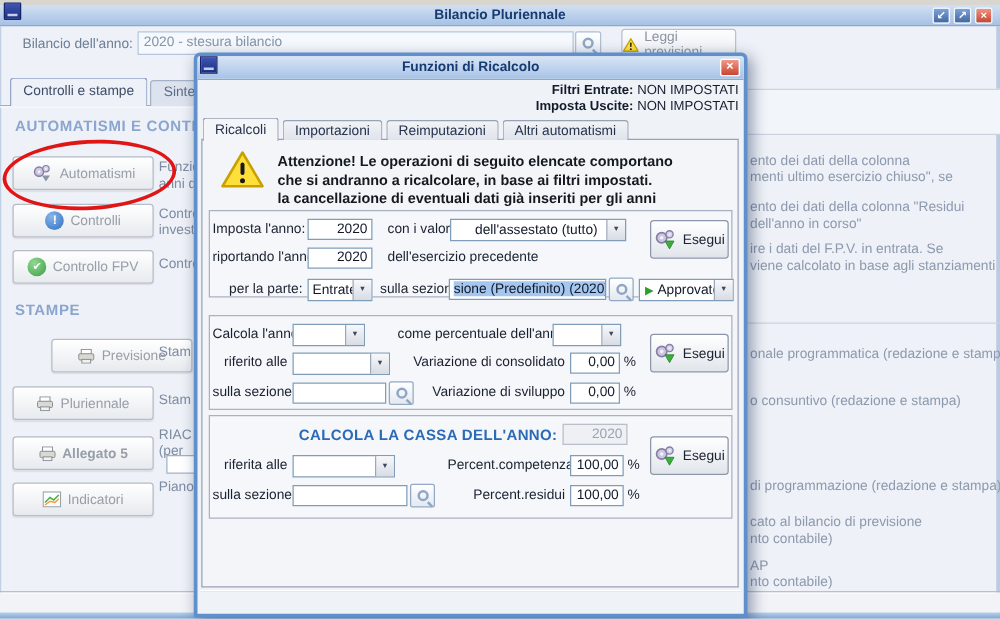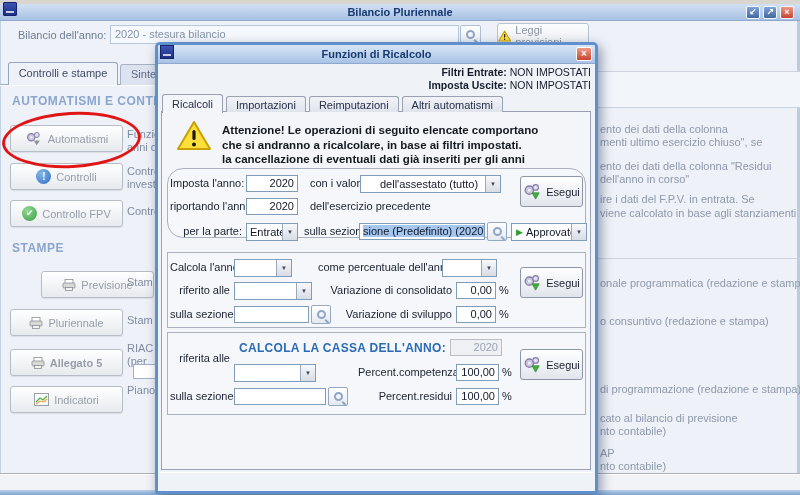--- a/index.html
+++ b/index.html
@@ -152,21 +152,21 @@
   }
   .dtab.active { background:#f3f5f9; height:19px; line-height:19px; margin-bottom:-1px; }
 
   .dpanel {
     position:absolute; left:3px; top:66px; width:430px; height:359px;
     border:1px solid #98a2b4; background:#f3f5f9;
   }
   .warn-text { position:absolute; left:60px; top:11px; font-weight:bold; font-size:11.5px; line-height:14.5px; color:#14181f; }
 
   .grp { position:absolute; border:1px solid #a9b2c0; background:#f5f7fa; width:419px; }
-  .g1 { left:5px; top:56px;  height:70px;border-radius:16px; }
+  .g1 { left:5px; top:56px;  height:70px; }
   .g2 { left:5px; top:140px; height:76px; }
   .g3 { left:5px; top:220px; height:83px; }
 
   .lbl { position:absolute; white-space:nowrap; color:#1a2130; }
   .lbl.r { text-align:right; }
   .lbl.blue { color:#2a6ab6; font-weight:bold; font-size:12px; letter-spacing:.3px; }
   .inp {
     position:absolute; height:17px; border:1px solid #7f9db9; background:#fff;
     font-size:11px; color:#101828; line-height:15px; padding:0 3px; white-space:nowrap; overflow:hidden;
   }
@@ -430,21 +430,21 @@
           <span class="mag"></span>
         </div>
       <div class="lbl r" style="left:160px;top:55px;width:124px;">Variazione di sviluppo</div>
       <div class="inp num" style="left:288px;top:53px;width:40px;">0,00</div>
       <div class="lbl" style="left:331px;top:55px;">%</div>
     </div>
 
     <div class="grp g3">
       <div class="lbl r blue" style="left:0px;top:8px;width:278px;">CALCOLA LA CASSA DELL'ANNO:</div>
       <div class="inp num dis" style="left:282px;top:6px;width:52px;">2020</div>
-      <div class="lbl r" style="left:2px;top:19px;width:60px;">riferita alle</div>
+      <div class="lbl r" style="left:2px;top:33px;width:60px;">riferita alle</div>
       <div class="combo" style="left:66px;top:31px;width:82px;">
         <span class="txt"></span>
           <span class="cbtn"></span>
       </div>
       <div class="lbl r" style="left:190px;top:33px;width:94px;">Percent.competenza</div>
       <div class="inp num" style="left:288px;top:31px;width:43px;">100,00</div>
       <div class="lbl" style="left:334px;top:33px;">%</div>
       <div class="lbl r" style="left:2px;top:57px;width:60px;">sulla sezione</div>
       <div class="inp" style="left:66px;top:55px;width:92px;"></div>
       <div class="srch" style="left:160px;top:54px;">

